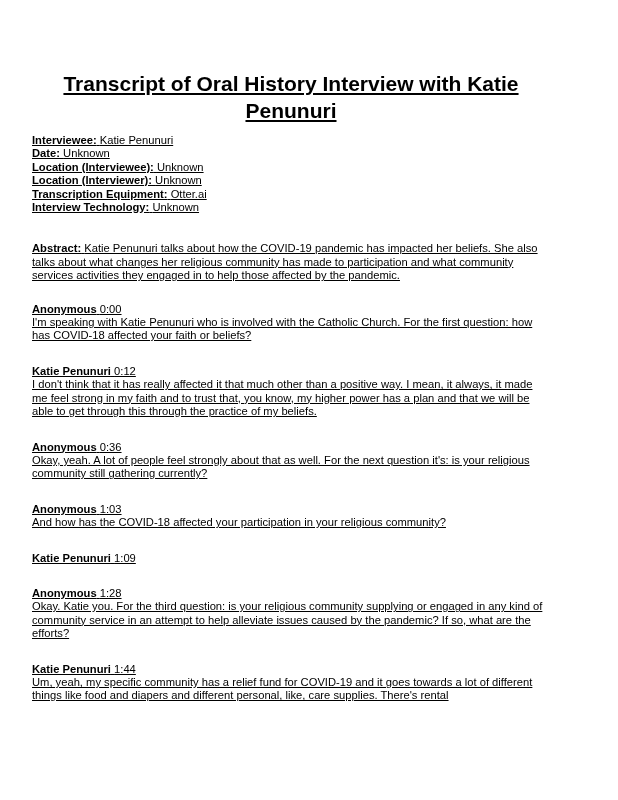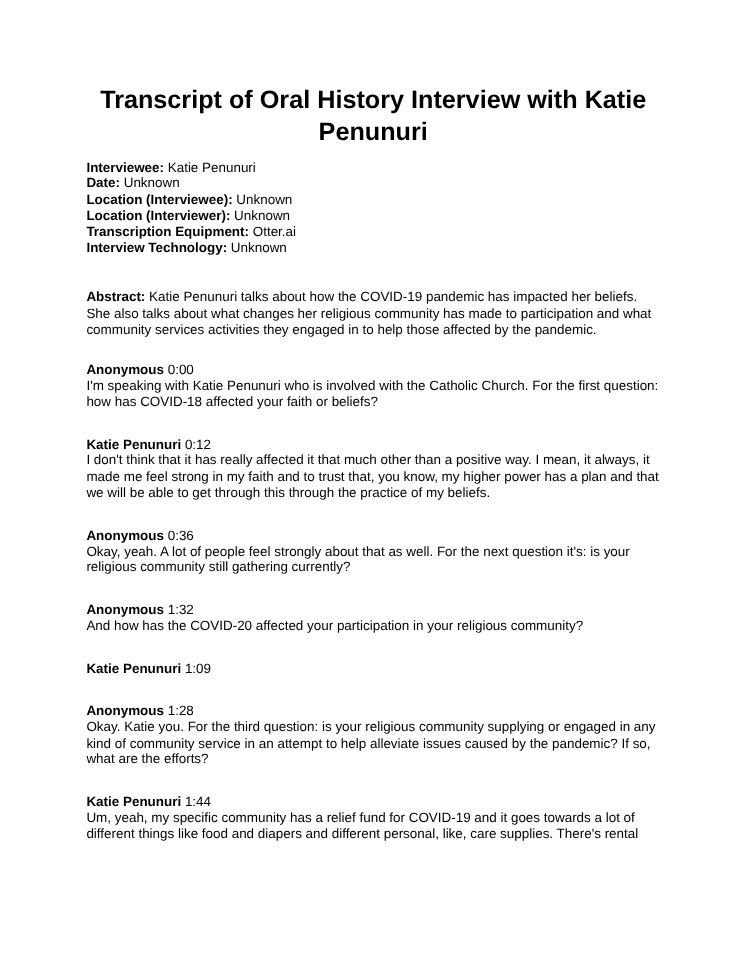--- a/index.html
+++ b/index.html
@@ -7,25 +7,26 @@
     padding: 0;
     background: #ffffff;
   }
   .page {
     position: relative;
     width: 618px;
     height: 800px;
     box-sizing: border-box;
     background: #ffffff;
     color: #000000;
-    padding: 70px 68px 0 72px;
+    padding: 70px 68px 0 32px;
     overflow: hidden;
     font-family: "Liberation Sans", "DejaVu Sans", sans-serif;
     font-size: 11.2px;
     line-height: 13.4px;
+    text-decoration: underline;
     -webkit-font-smoothing: antialiased;
   }
   .title {
     font-size: 21px;
     line-height: 27px;
     font-weight: bold;
     text-align: center;
     margin: 0 0 10px 0;
   }
   .meta-block {
@@ -120,23 +121,23 @@
           <span class="b">Anonymous</span>
           <span>0:36</span>
         </div>
         <div class="turn-text">Okay, yeah. A lot of people feel strongly about that as well. For the next question it's: is your religious community still gathering currently?</div>
       </div>
 
 
       <div class="turn">
         <div class="turn-head">
           <span class="b">Anonymous</span>
-          <span>1:32</span>
+          <span>1:03</span>
         </div>
-        <div class="turn-text">And how has the COVID-20 affected your participation in your religious community?</div>
+        <div class="turn-text">And how has the COVID-18 affected your participation in your religious community?</div>
       </div>
 
       <div class="turn">
         <div class="turn-head">
           <span class="b">Katie Penunuri</span>
           <span>1:09</span>
         </div>
       </div>
 
       <div class="turn">

